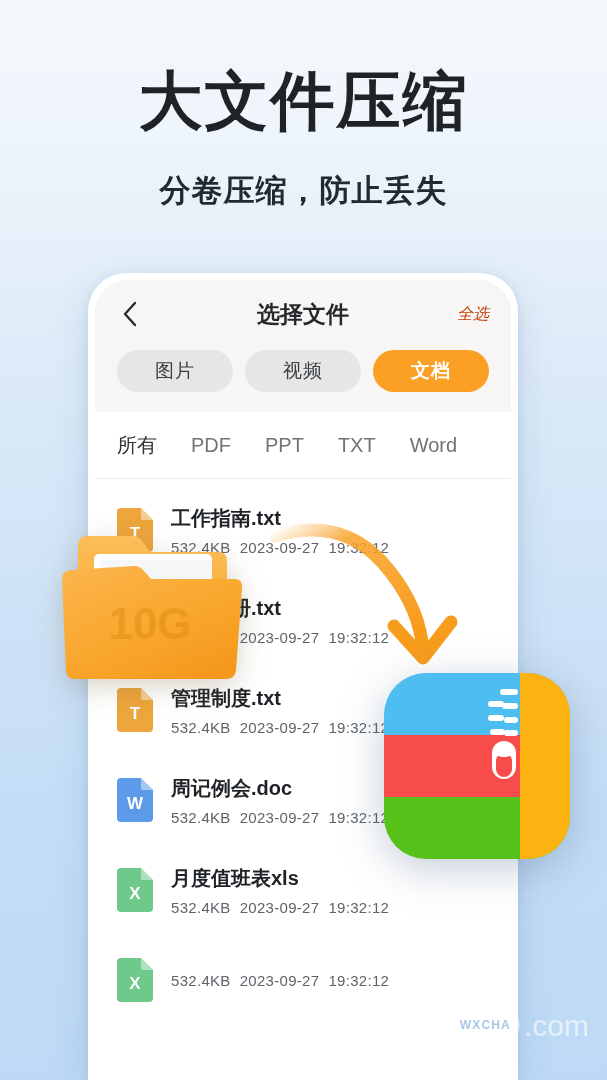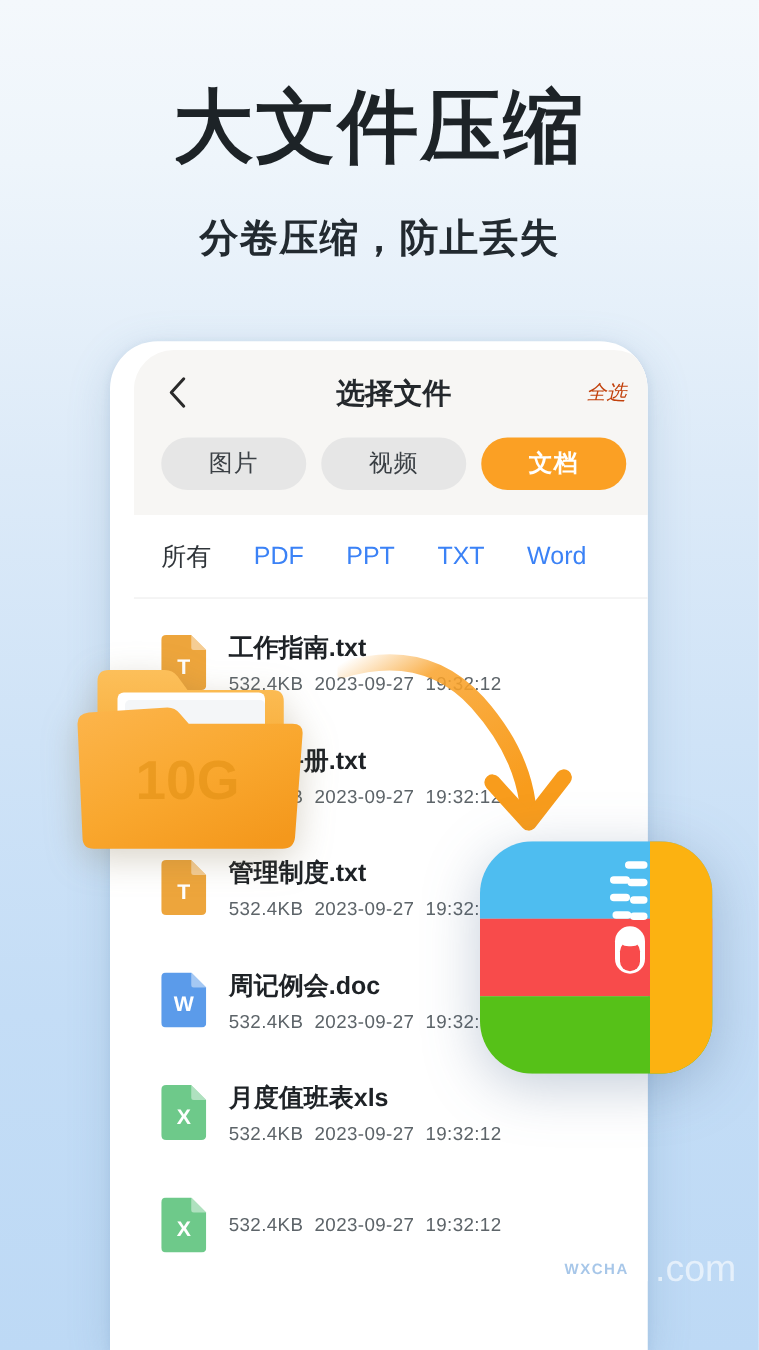--- a/index.html
+++ b/index.html
@@ -56,21 +56,21 @@
     height: 807px;
     background: #ffffff;
     border-radius: 38px 38px 0 0;
     box-shadow: 0 10px 34px rgba(90,130,170,0.22),
                 0 2px 8px rgba(90,130,170,0.14);
     overflow: hidden;
     z-index: 2;
   }
   .phone-screen {
     position: absolute;
-    left: 19px; top: 7px;
+    left: 7px; top: 7px;
     width: 416px;
     height: 800px;
     border-radius: 32px 32px 0 0;
     background: #ffffff;
     overflow: hidden;
   }
 
   
   .app-header {
     background: #f7f6f4;
@@ -138,21 +138,21 @@
     display: flex;
     align-items: center;
     height: 66px;
     padding: 0 22px;
     background: #ffffff;
     border-bottom: 1px solid #ececec;
     gap: 34px;
   }
   .subtab {
     font-size: 20px;
-    color: #3b82f6;
+    color: #737373;
     cursor: pointer;
     white-space: nowrap;
   }
   .subtab.active { color: #2f3439; }
 
   
   .file-list {
     background: #ffffff;
     padding-top: 6px;
   }
@@ -220,24 +220,24 @@
     width: 186px;
     height: 186px;
     z-index: 8;
     filter: drop-shadow(0 10px 22px rgba(60,90,130,0.3));
   }
 
   
   .watermark {
     position: absolute;
     right: 18px;
-    bottom: 40px;
+    bottom: 30px;
     display: flex;
     align-items: flex-end;
-    gap: 12px;
+    gap: 4px;
     z-index: 20;
     opacity: 0.65;
     pointer-events: none;
   }
   .wm-cn {
     font-size: 42px;
     color: #ffffff;
     letter-spacing: 1px;
     line-height: 1;
     font-family: "Liberation Sans", "DejaVu Sans", sans-serif;

